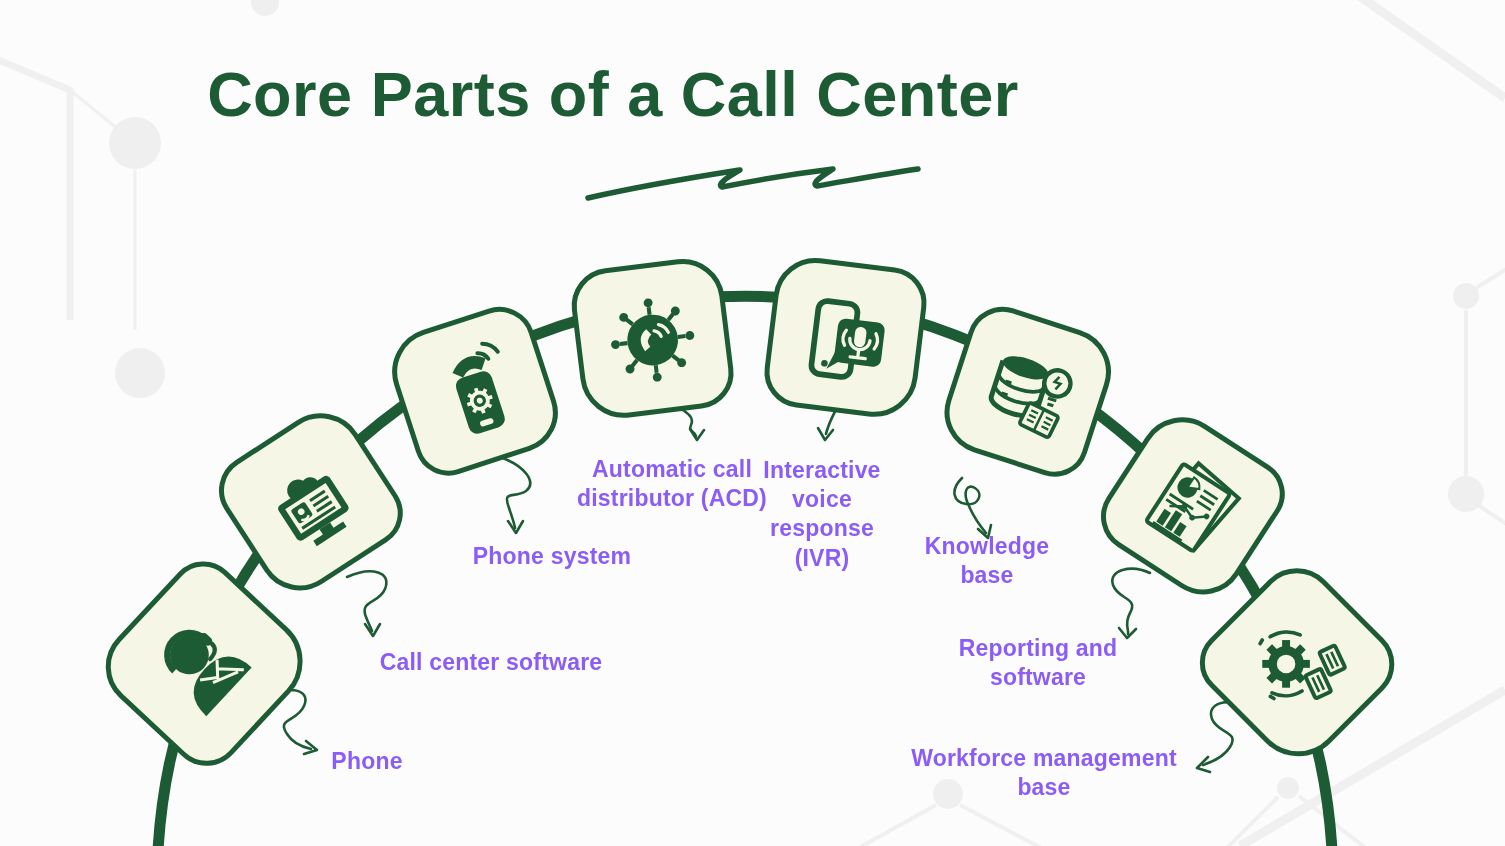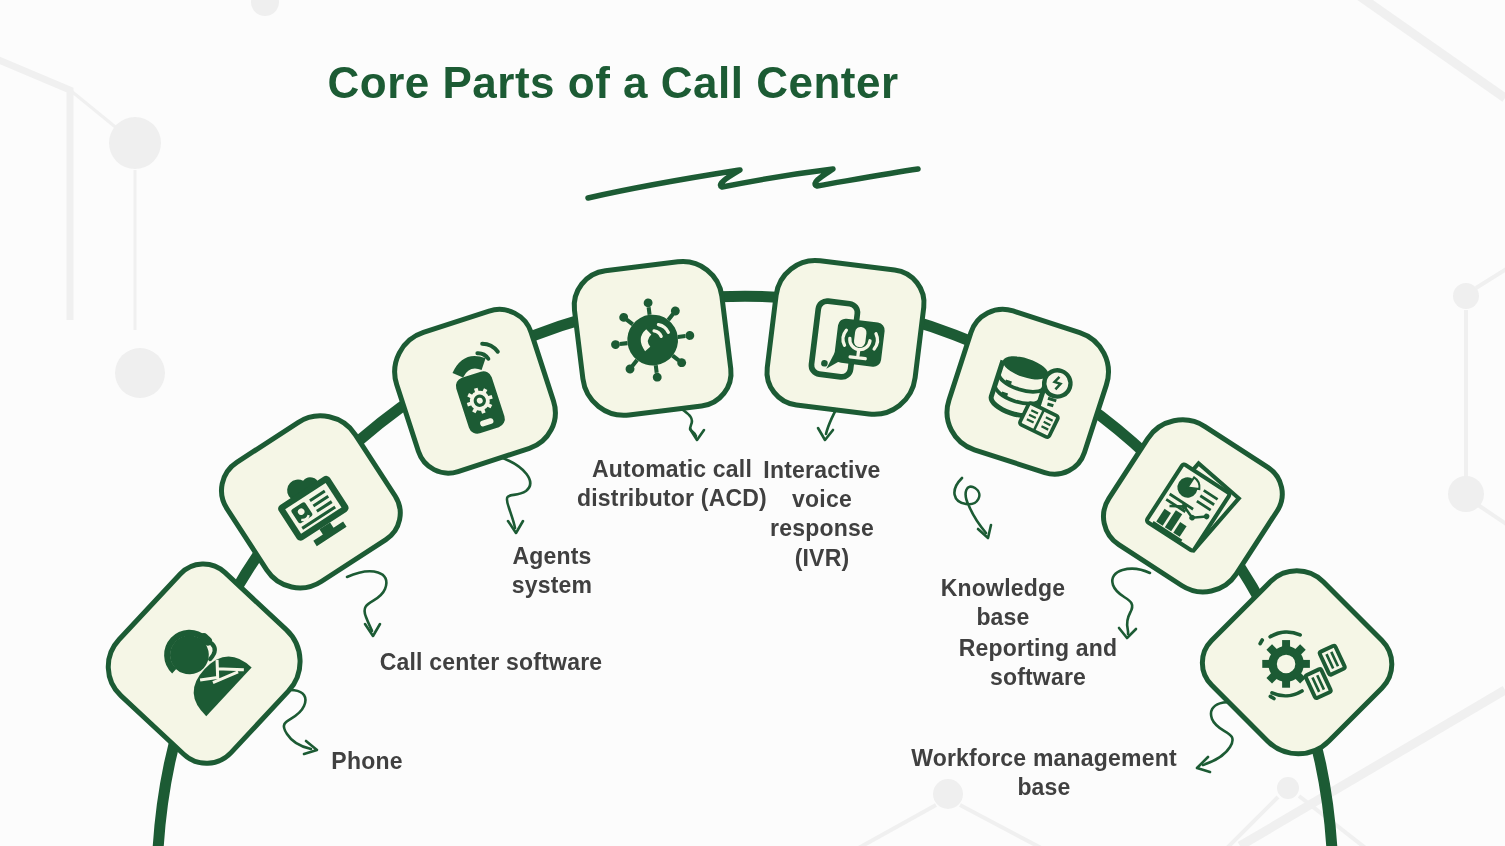--- a/index.html
+++ b/index.html
@@ -15,35 +15,35 @@
     background:#fcfcfc;
     overflow:hidden;
     font-family:"Liberation Sans", sans-serif;
   }
   svg{display:block;}
   .layer{position:absolute;left:0;top:0;width:1505px;height:846px;pointer-events:none;}
 
   .title{
     position:absolute;left:0;top:58px;width:1226px;
     text-align:center;
-    font-size:44px;font-weight:800;letter-spacing:.5px;
+    font-size:63px;font-weight:800;letter-spacing:.5px;
     color:var(--g);
   }
 
   .node-box{
     position:absolute;
     background:var(--c);
     border:5px solid var(--g);
     display:flex;align-items:center;justify-content:center;
   }
   .node-box svg{width:72%;height:72%;}
 
   .label{
     position:absolute;
-    color:#404040;
+    color:#8b5cf6;
     font-size:23px;font-weight:600;line-height:1.27;
     text-align:center;letter-spacing:.2px;
   }
 </style>
 </head>
 <body>
 
 <svg class="layer" viewBox="0 0 1505 846">
   <g stroke="#f0f0f0" stroke-width="7" fill="none">
     <path d="M -20 52 L 70 90 L 70 320"></path>
@@ -250,18 +250,18 @@
     </g>
     <g transform="rotate(20 62 40)">
       <rect x="52" y="33" width="19" height="13" rx="1.5" fill="var(--c)" stroke="var(--g)" stroke-width="3"></rect>
       <path d="M55.5 37.5 h12 M55.5 41.5 h12" stroke="var(--g)" stroke-width="2"></path>
     </g>
   </svg>
 </div>
 
 <div class="label" style="left:317px;top:747px;width:100px;">Phone</div>
 <div class="label" style="left:368px;top:648px;width:230px;margin-left:8px;">Call center software</div>
-<div class="label" style="left:472px;top:542px;width:160px;">Agents system</div>
+<div class="label" style="left:472px;top:542px;width:160px;">Phone system</div>
 <div class="label" style="left:572px;top:455px;width:200px;">Automatic call distributor (ACD)</div>
 <div class="label" style="left:762px;top:456px;width:120px;">Interactive voice response (IVR)</div>
-<div class="label" style="left:921px;top:574px;width:132px;margin-left:16px;">Knowledge base</div>
+<div class="label" style="left:921px;top:532px;width:132px;">Knowledge base</div>
 <div class="label" style="left:947px;top:634px;width:182px;">Reporting and software</div>
 <div class="label" style="left:894px;top:744px;width:300px;">Workforce management base</div>
 
 </body></html>

